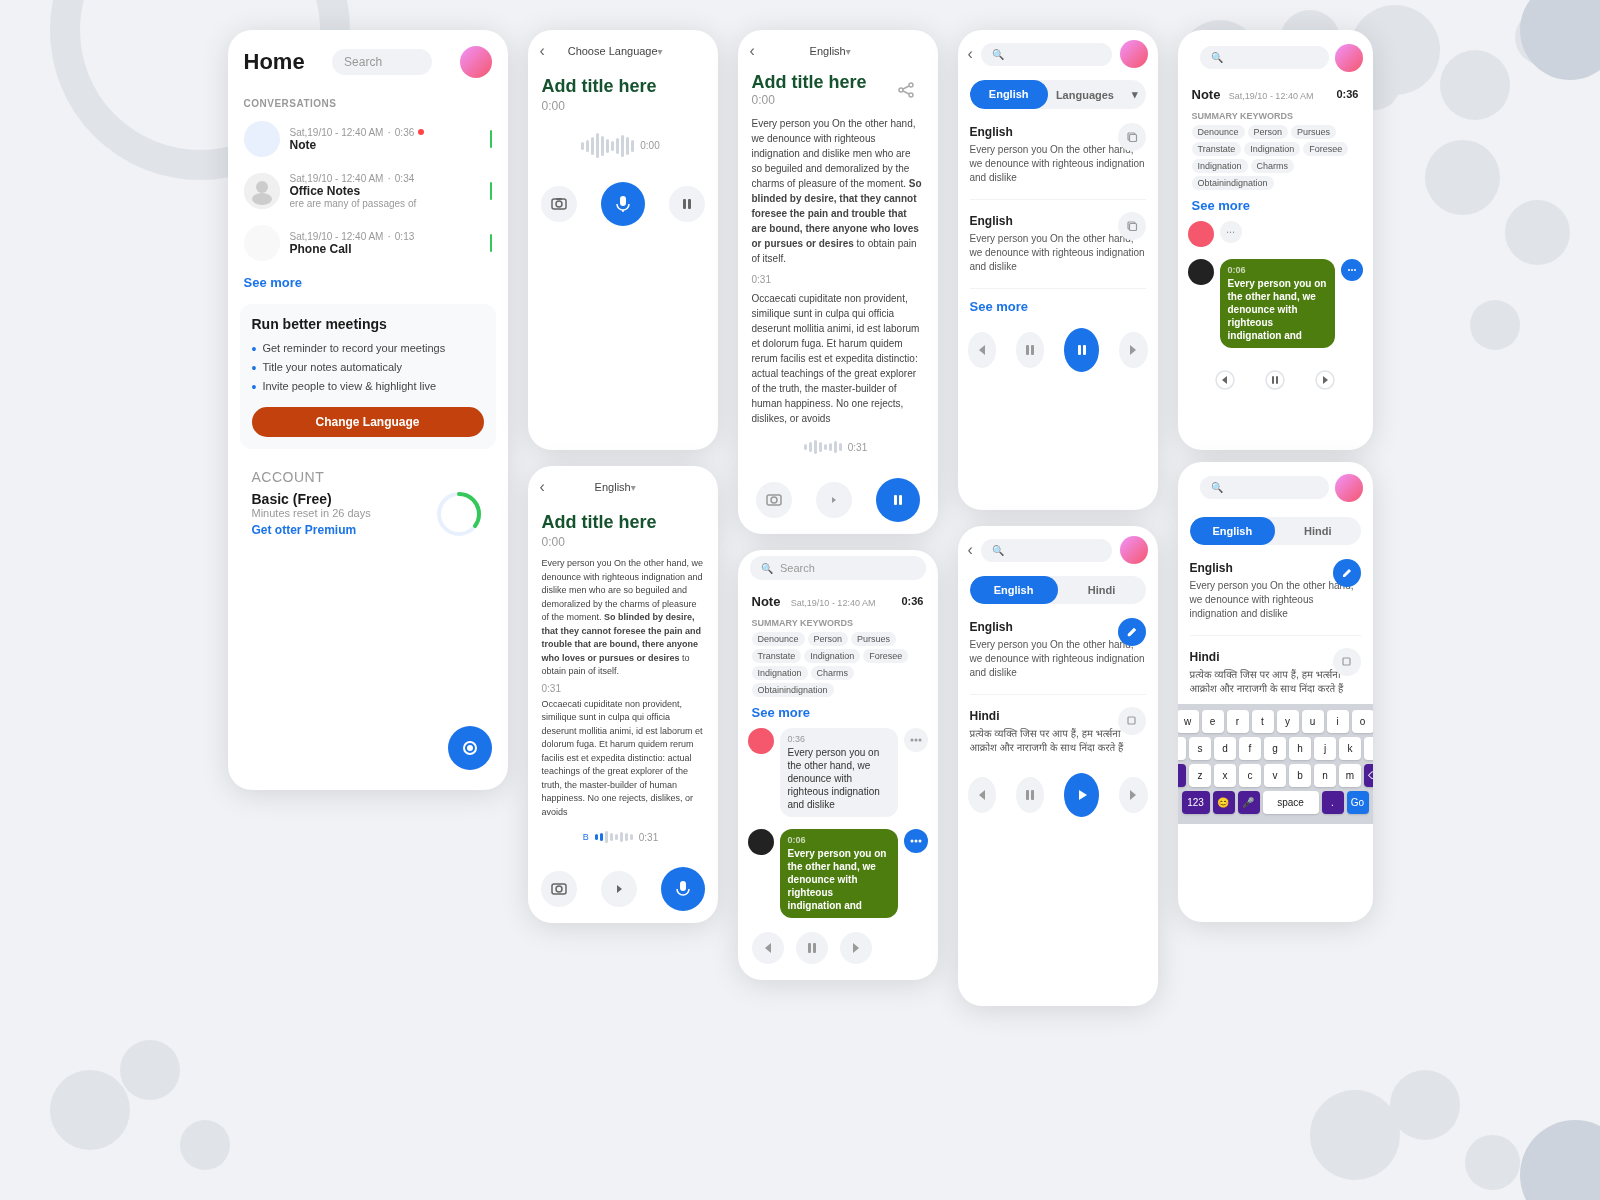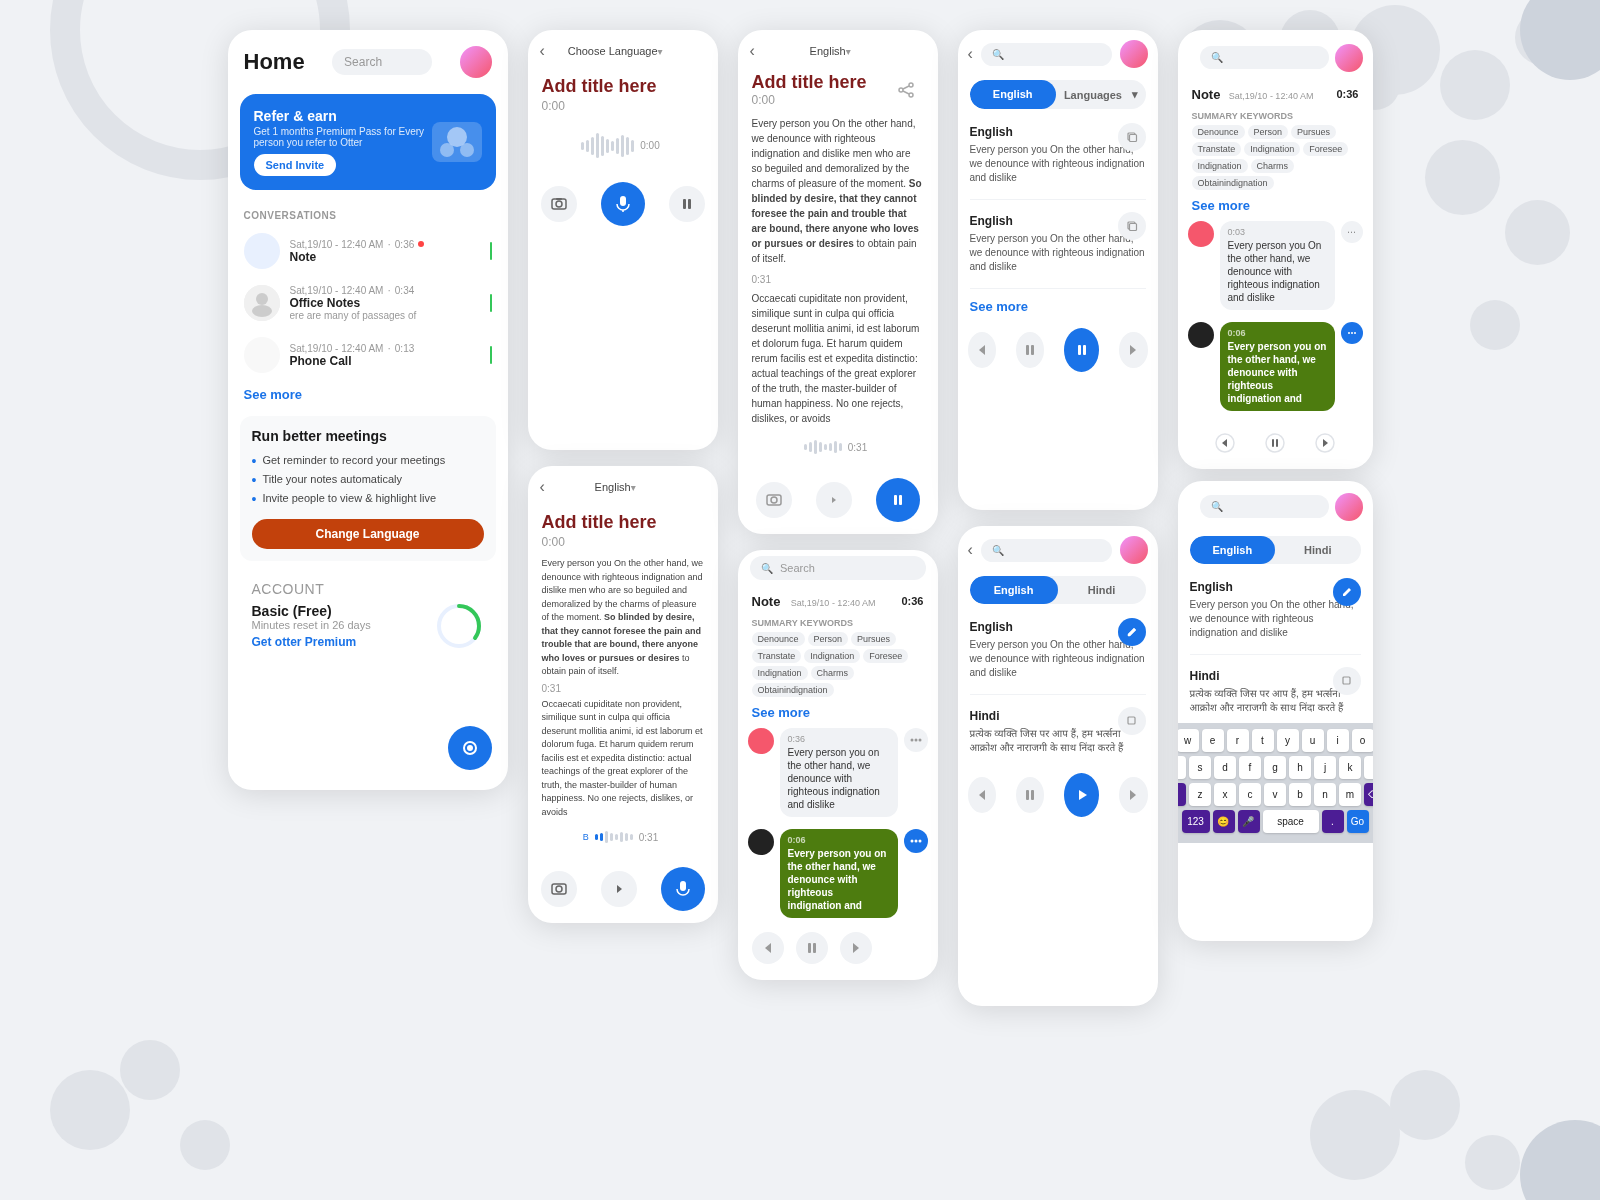--- a/index.html
+++ b/index.html
@@ -229,21 +229,21 @@
       display: flex;
       align-items: center;
       font-size: 11px;
       color: #444;
     }
     .nav-chevron { font-size: 10px; color: #999; }
 
     .record-title {
       font-size: 18px;
       font-weight: 600;
-      color: #7f1d1d;
+      color: #14532d;
       padding: 8px 14px 2px;
     }
     .record-time {
       font-size: 12px;
       color: #999;
       padding: 0 14px 8px;
     }
 
     .waveform {
       display: flex;
@@ -313,21 +313,21 @@
       cursor: pointer;
     }
     .lang-tab.active {
       background: #1a73e8;
       color: #fff;
       border-radius: 20px;
     }
     .lang-tab-dropdown {
       display: flex;
       align-items: center;
-      gap: 10px;
+      gap: 18px;
       justify-content: center;
     }
 
     .translate-section {
       padding: 8px 12px;
     }
     .translate-lang-label {
       font-size: 12px;
       font-weight: 600;
       color: #222;
@@ -515,34 +515,20 @@
       
       <div class="home-header">
         <span class="home-title">Home</span>
         <div class="home-search">
           <span>Search</span>
         </div>
         <div class="avatar"></div>
       </div>
 
       
-      <div class="refer-card">
-        <div class="refer-card-text">
-          <div class="refer-title">Refer &amp; earn</div>
-          <div class="refer-sub">Get 1 months Premium Pass for Every person you refer to Otter</div>
-          <button class="refer-btn">Send Invite</button>
-        </div>
-        <div class="refer-illustration">
-          <svg width="50" height="40" viewBox="0 0 50 40">
-            <circle cx="25" cy="15" r="10" fill="rgba(255,255,255,0.5)"></circle>
-            <circle cx="15" cy="28" r="7" fill="rgba(255,255,255,0.4)"></circle>
-            <circle cx="35" cy="28" r="7" fill="rgba(255,255,255,0.4)"></circle>
-          </svg>
-        </div>
-      </div>
 
       
       <div class="section-label">CONVERSATIONS</div>
 
       
       <div class="conv-item">
         <div class="conv-avatar" style="background:#e8f0fe;"></div>
         <div class="conv-info">
           <div class="conv-meta">
             <span class="conv-time">Sat,19/10 - 12:40 AM</span>
@@ -1067,24 +1053,20 @@
           <span class="keyword-tag">Indignation</span>
           <span class="keyword-tag">Charms</span>
           <span class="keyword-tag">Obtainindignation</span>
         </div>
       </div>
 
       <span class="see-more-link" style="padding:2px 14px;">See more</span>
 
       <div class="chat-message">
         <div class="msg-avatar" style="background:#f5576c;"></div>
-        <div class="msg-bubble">
-          <div class="msg-time">0:03</div>
-          <div class="msg-text">Every person you On the other hand, we denounce with righteous indignation and dislike</div>
-        </div>
         <div class="ctrl-btn" style="background:#f0f2f5;width:22px;height:22px;font-size:9px;">⋯</div>
       </div>
 
       <div class="chat-message">
         <div class="msg-avatar" style="background:#222;"></div>
         <div class="msg-bubble sent">
           <div class="msg-time">0:06</div>
           <div class="msg-text">Every person you on the other hand, we denounce with righteous indignation and</div>
         </div>
         <div class="ctrl-btn" style="background:#1a73e8;width:22px;height:22px;font-size:9px;">

